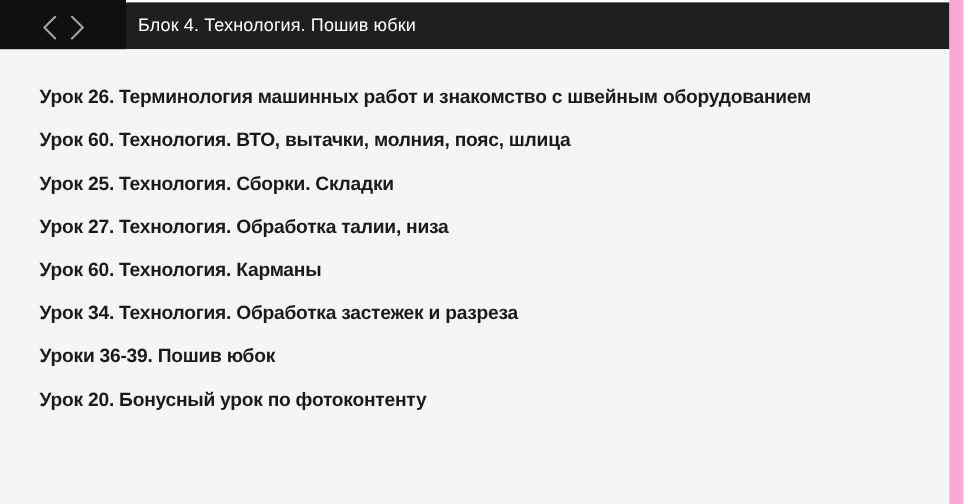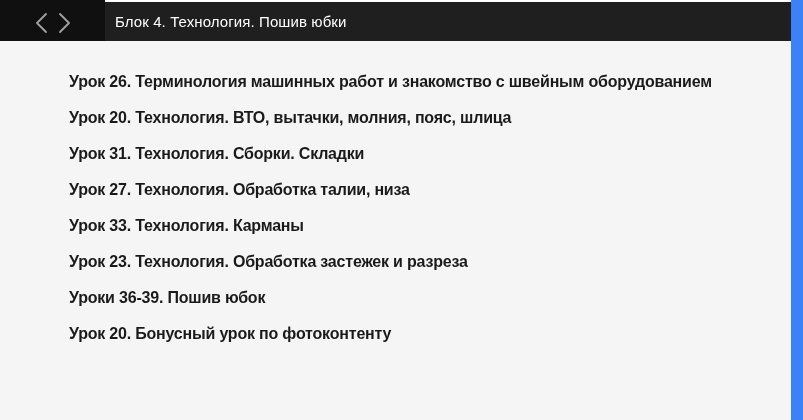--- a/index.html
+++ b/index.html
@@ -4,21 +4,21 @@
 <style>
   * { margin: 0; padding: 0; box-sizing: border-box; }
   html, body {
     font-family: "Liberation Sans", "DejaVu Sans", sans-serif;
     background: #ffffff;
   }
   .screen {
     position: relative;
     width: 803px;
     height: 420px;
-    background: #3b82f6;
+    background: #f9a8d4;
     overflow: hidden;
   }
   
   .app {
     position: absolute;
     left: 0; top: 0;
     width: 791px;
     height: 420px;
     background: #ffffff;
   }
@@ -67,21 +67,20 @@
   .nav-btn svg { display: block; }
   
   .content {
     position: absolute;
     left: 0;
     top: 41px;
     width: 791px;
     height: 379px;
     background: #f5f5f5;
     padding-top: 23px;
-    padding-left: 36px;
   }
   .lesson-row {
     height: 36px;
     display: flex;
     align-items: center;
     padding-left: 33px;
     cursor: pointer;
   }
   .lesson-row span {
     color: #1a1a1a;
@@ -116,33 +115,33 @@
           </svg>
         </span>
       </button>
     </div>
 
     <div class="content">
       <div class="lesson-row">
           <span>Урок 26. Терминология машинных работ и знакомство с швейным оборудованием</span>
         </div>
       <div class="lesson-row">
-          <span>Урок 20. Технология. ВТО, вытачки, молния, пояс, шлица</span>
+          <span>Урок 60. Технология. ВТО, вытачки, молния, пояс, шлица</span>
         </div>
       <div class="lesson-row">
-          <span>Урок 31. Технология. Сборки. Складки</span>
+          <span>Урок 25. Технология. Сборки. Складки</span>
         </div>
       <div class="lesson-row">
           <span>Урок 27. Технология. Обработка талии, низа</span>
         </div>
       <div class="lesson-row">
-          <span>Урок 33. Технология. Карманы</span>
+          <span>Урок 60. Технология. Карманы</span>
         </div>
       <div class="lesson-row">
-          <span>Урок 23. Технология. Обработка застежек и разреза</span>
+          <span>Урок 34. Технология. Обработка застежек и разреза</span>
         </div>
       <div class="lesson-row">
           <span>Уроки 36-39. Пошив юбок</span>
         </div>
       <div class="lesson-row">
           <span>Урок 20. Бонусный урок по фотоконтенту</span>
         </div>
     </div>
 
   </div>

